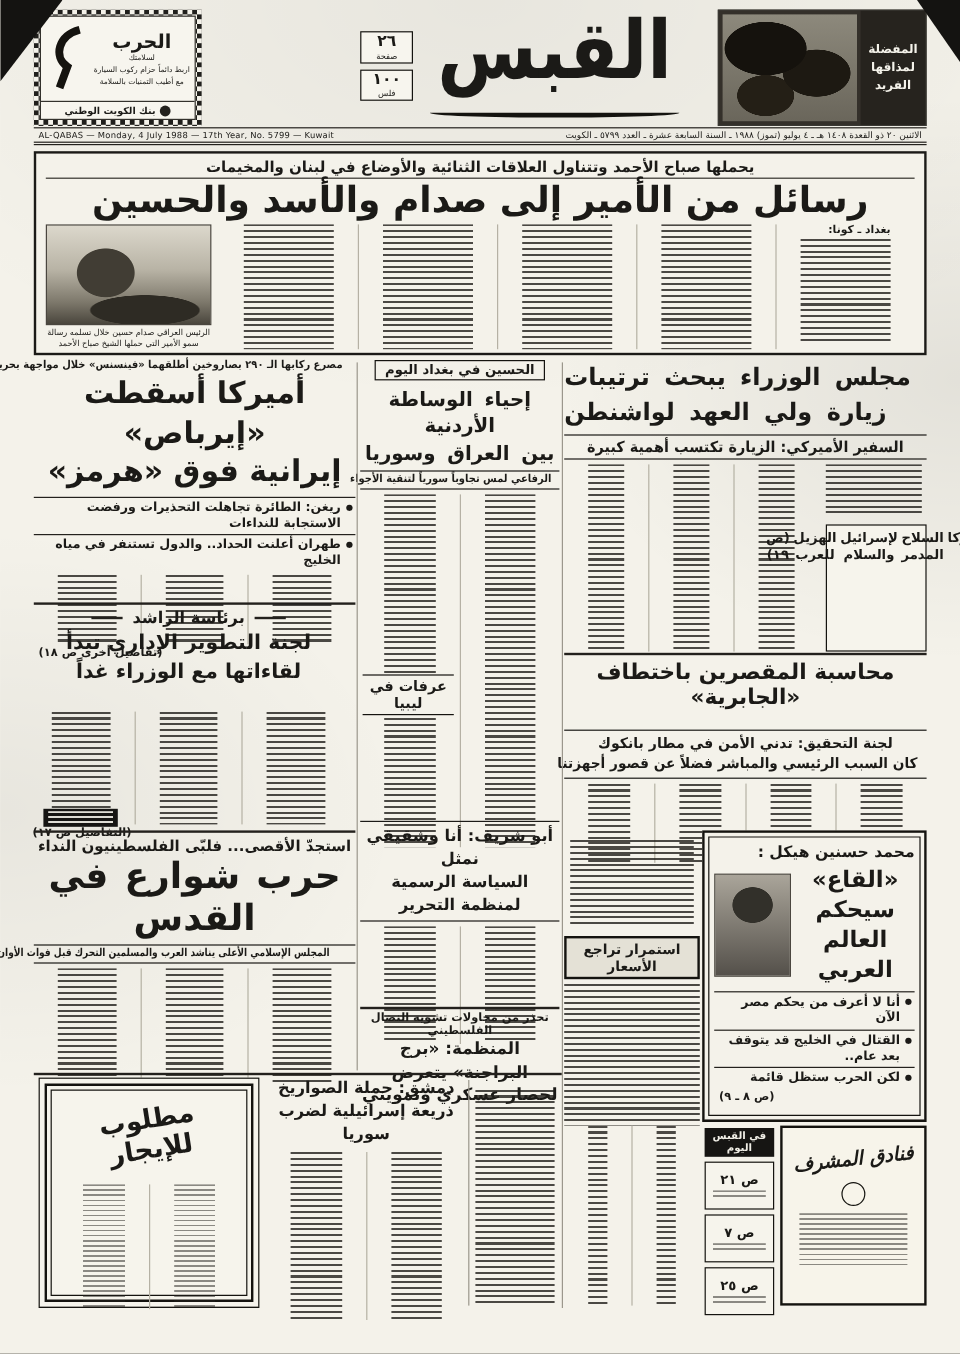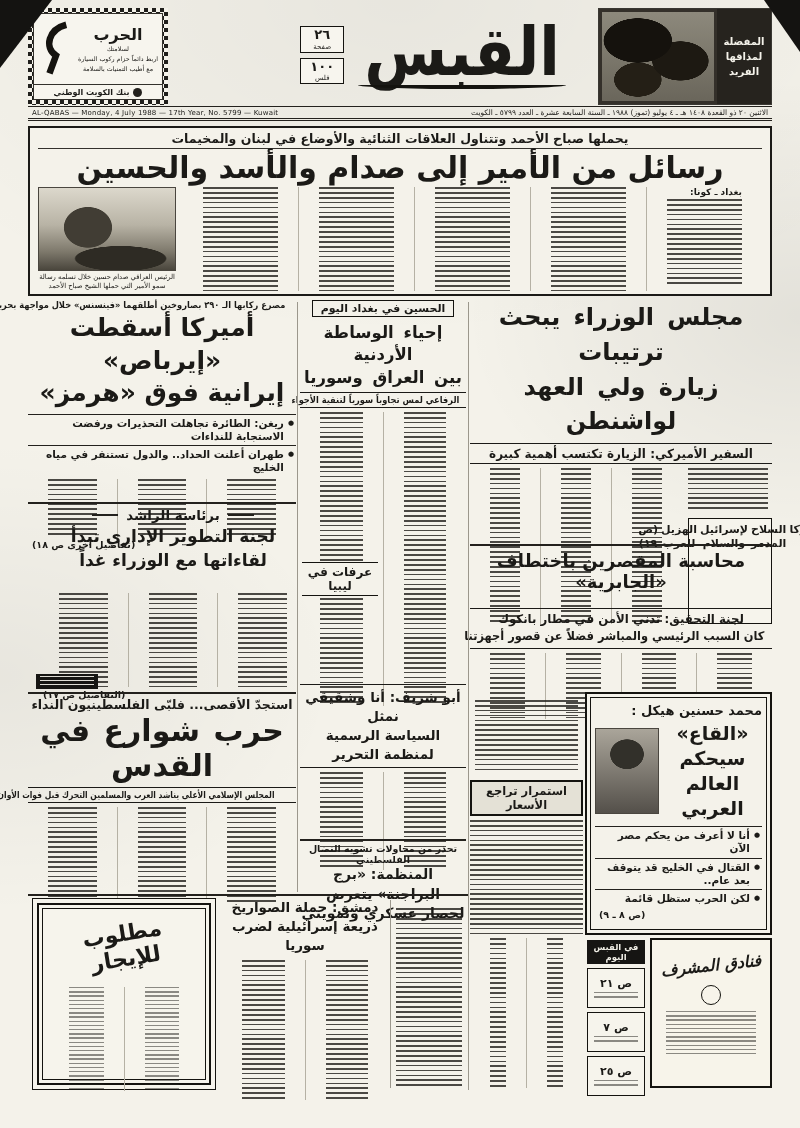--- a/index.html
+++ b/index.html
@@ -41,21 +41,21 @@
   .bank-big{font-size:16px;font-weight:bold}
   .bank-line{font-size:6.3px;margin-top:1.5px;line-height:1.3}
   .bank-glyph{width:40px;height:56px;flex:0 0 40px}
   .bank-brand{height:15px;border-top:1px solid #33312c;display:flex;align-items:center;justify-content:center;gap:4px;font-size:8px;font-weight:bold}
   .nbk-dot{width:9px;height:9px;border-radius:50%;background:#23211d}
   .masthead{left:296px;top:8px;width:278px;height:94px;display:flex;align-items:center;justify-content:center;gap:10px}
   .badges{display:flex;flex-direction:column;gap:5px}
   .badge{width:44px;border:1.5px solid #14130f;text-align:center;padding:1px 0;background:#f7f5ee}
   .badge-num{font-size:13px;font-weight:bold;line-height:1.1}
   .badge-lbl{font-size:7px}
-  .mast-title-wrap{position:relative;padding:0 10px 8px}
+  .mast-title-wrap{position:relative;padding:0 10px 25px}
   .mast-title{font-size:60px;font-weight:bold;line-height:1;transform:scaleY(1.12);letter-spacing:-1px}
   .mast-title-wrap::after{content:"";position:absolute;right:4px;left:4px;bottom:0;height:4px;background:#14130f;border-radius:0 0 50% 50%/0 0 100% 100%}
   .product-ad{left:598px;top:8px;width:174px;height:97px;border:1px solid #3a3833;background:#34302a;display:flex}
   .product-txt{width:54px;display:flex;flex-direction:column;justify-content:center;gap:4px;text-align:center;font-weight:bold;font-size:10px;color:#f4f2ea;background:#26231e}
   .product-img{flex:1;margin:3px;background:
       radial-gradient(55% 45% at 32% 32%, #15120d 0 55%, transparent 56%),
       radial-gradient(48% 42% at 70% 55%, #1d1912 0 52%, transparent 53%),
       radial-gradient(42% 38% at 32% 76%, #241f16 0 50%, transparent 51%),
       linear-gradient(180deg,#8d897c,#6a665b)}
   .datebar{left:28px;top:106px;width:744px;height:15px;border-top:1px solid #23211d;border-bottom:3px double #23211d;
@@ -69,21 +69,21 @@
   .lead-cols{flex:1}
   .lede{font-size:9px;font-weight:bold;margin-bottom:2px}
   .lead-photo-wrap{width:138px;flex:0 0 138px}
   .lead-photo{height:84px;background:
       radial-gradient(30% 42% at 36% 48%, #413d34 0 58%, transparent 60%),
       radial-gradient(55% 25% at 60% 86%, #2e2b24 0 60%, transparent 62%),
       linear-gradient(180deg,#dcd8cc 0%,#b8b3a5 45%,#7d786b 78%,#4a463d 100%)}
   .lead-cap{font-size:6.8px;text-align:center;line-height:1.3;margin-top:2px}
   
   .h-air{font-size:25px;font-weight:bold;text-align:center;line-height:1.3;margin:2px 0 4px;letter-spacing:-.5px}
-  .h-cab{font-size:24px;font-weight:bold;text-align:center;line-height:1.45;word-spacing:5px;margin-bottom:4px}
+  .h-cab{font-size:20px;font-weight:bold;text-align:left;line-height:1.45;word-spacing:5px;margin-bottom:4px}
   .h-med{font-size:16.5px;font-weight:bold;text-align:center;line-height:1.35;word-spacing:4px;margin:5px 0 3px}
   .h-adm{font-size:17px;font-weight:bold;text-align:center;line-height:1.4;margin:2px 0 20px}
   .h-jab{font-size:18px;font-weight:bold;text-align:center;margin-bottom:16px}
   .h-jer{font-size:30px;font-weight:bold;text-align:center;line-height:1.15;margin:2px 0 4px;word-spacing:3px}
   .h-sm2{font-size:13.5px;font-weight:bold;text-align:center;line-height:1.4}
   .kick-box{margin:0 auto;width:max-content;max-width:100%;border:1.5px solid #14130f;font-size:11px;font-weight:bold;padding:1px 8px;text-align:center}
   .deco-kick{display:flex;align-items:center;gap:8px;font-weight:bold;font-size:13.5px;justify-content:center}
   .deco-kick::before,.deco-kick::after{content:"";flex:0 0 26px;height:1.5px;background:#23211d}
   .analysis{border:1.5px solid #14130f;background:#f6f4ec;text-align:center;padding:4px 2px;display:flex;justify-content:center;gap:3px}
   .analysis div{font-size:11px;font-weight:bold;line-height:1.3}
@@ -223,21 +223,21 @@
           <div class="sim fill"></div>
         </div>
       <div class="col">
           <div class="sim fill"></div>
         </div>
     </div>
     <div class="ref">(تفاصيل أخرى ص ١٨)</div>
   </section>
 
   <div class="hrule" style="left:28px;top:502px;width:268px"></div>
-  <section class="abs" style="left:39px;top:507px;width:268px">
+  <section class="abs" style="left:23px;top:507px;width:268px">
     <div class="deco-kick">برئاسة الراشد</div>
     <h2 class="h-adm">
       <span>لجنة التطوير الإداري تبدأ</span><br><span>لقاءاتها مع الوزراء غداً</span>
     </h2>
     <div class="cols" style="height:94px">
       <div class="col">
           <div class="sim fill"></div>
         </div>
       <div class="col">
           <div class="sim fill"></div>

